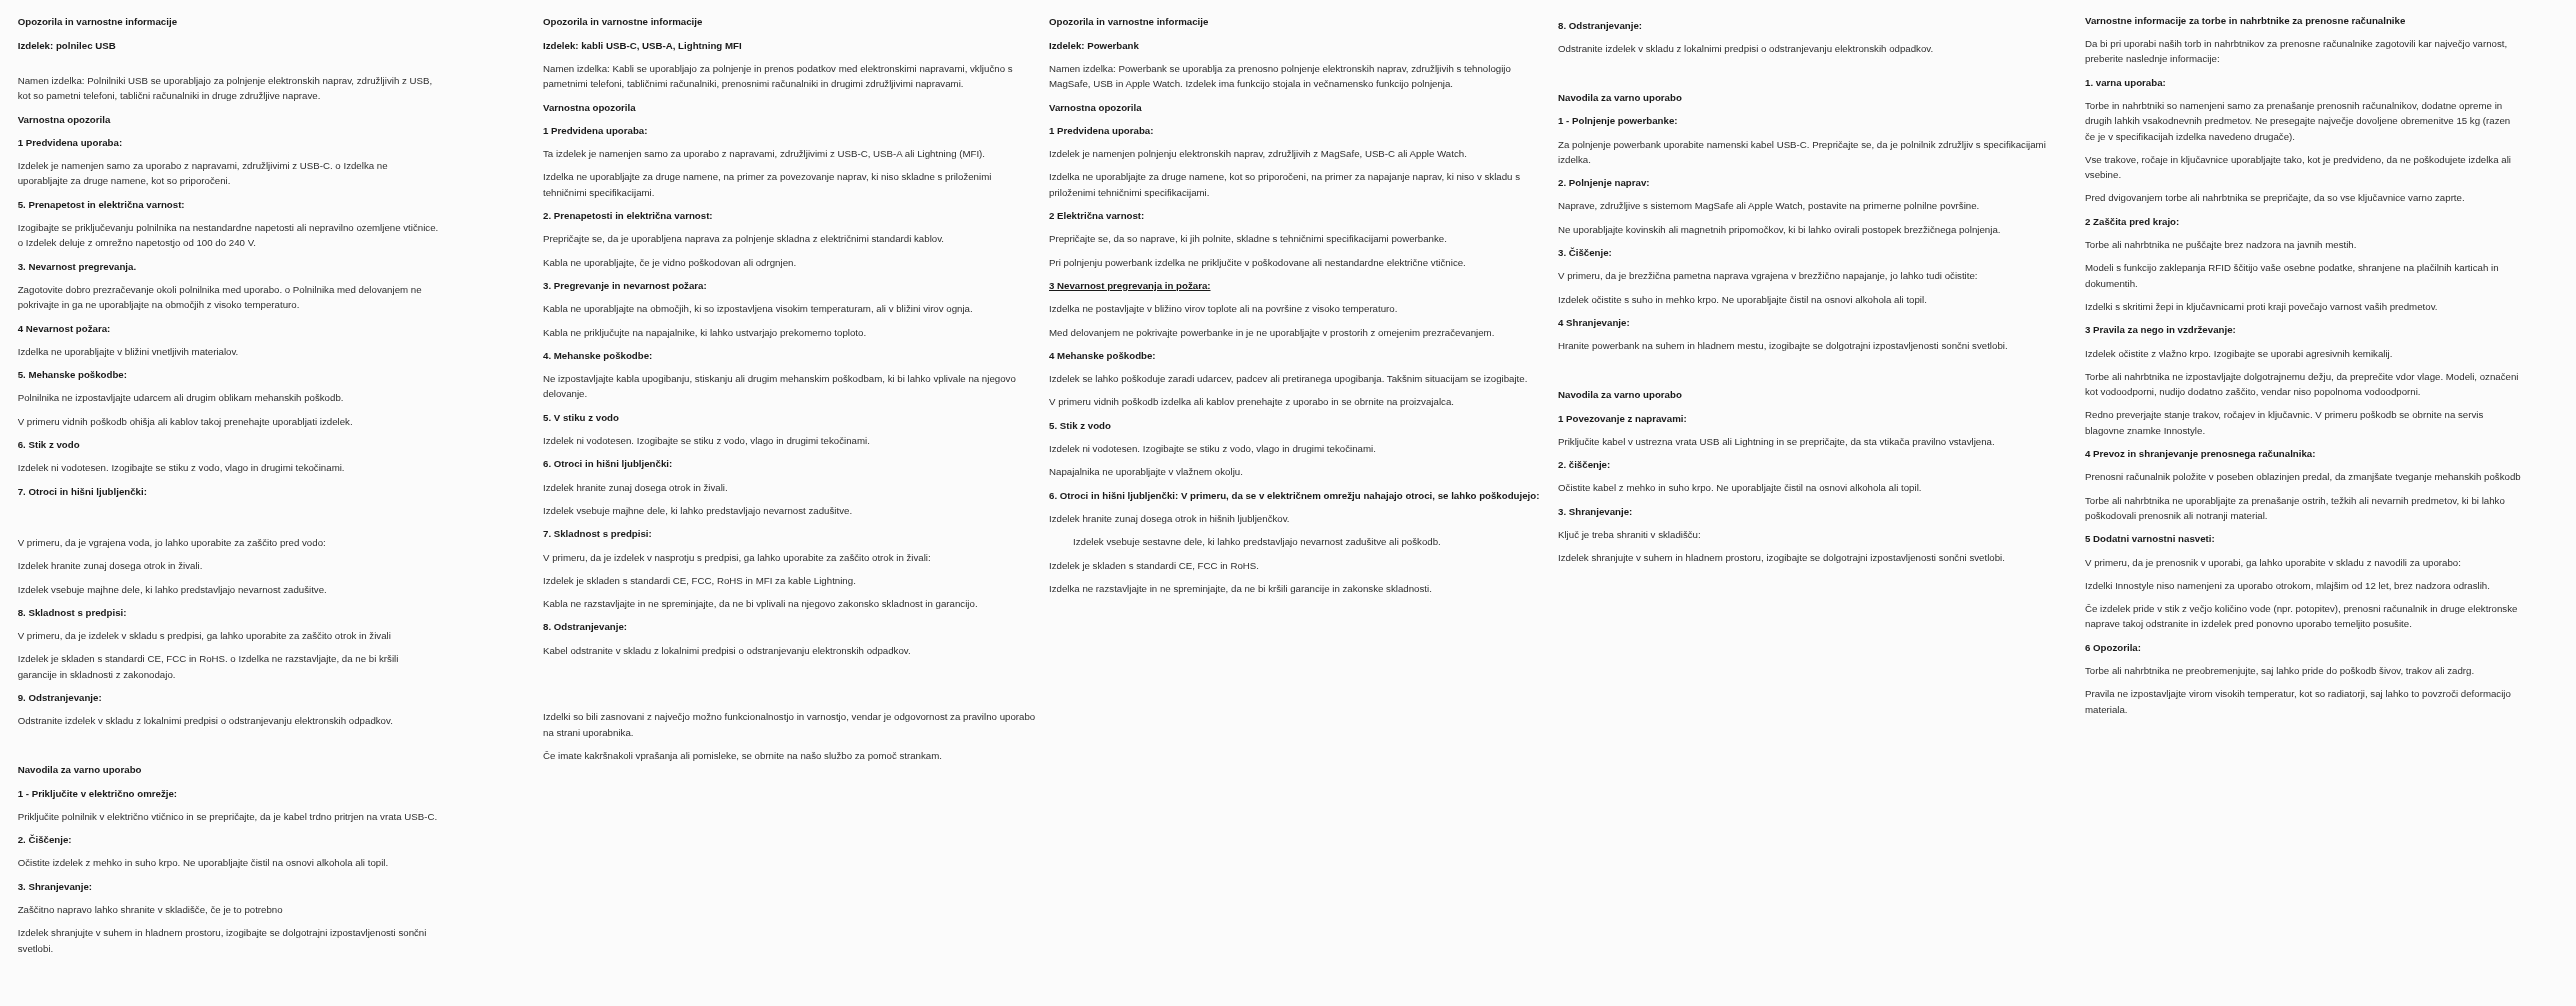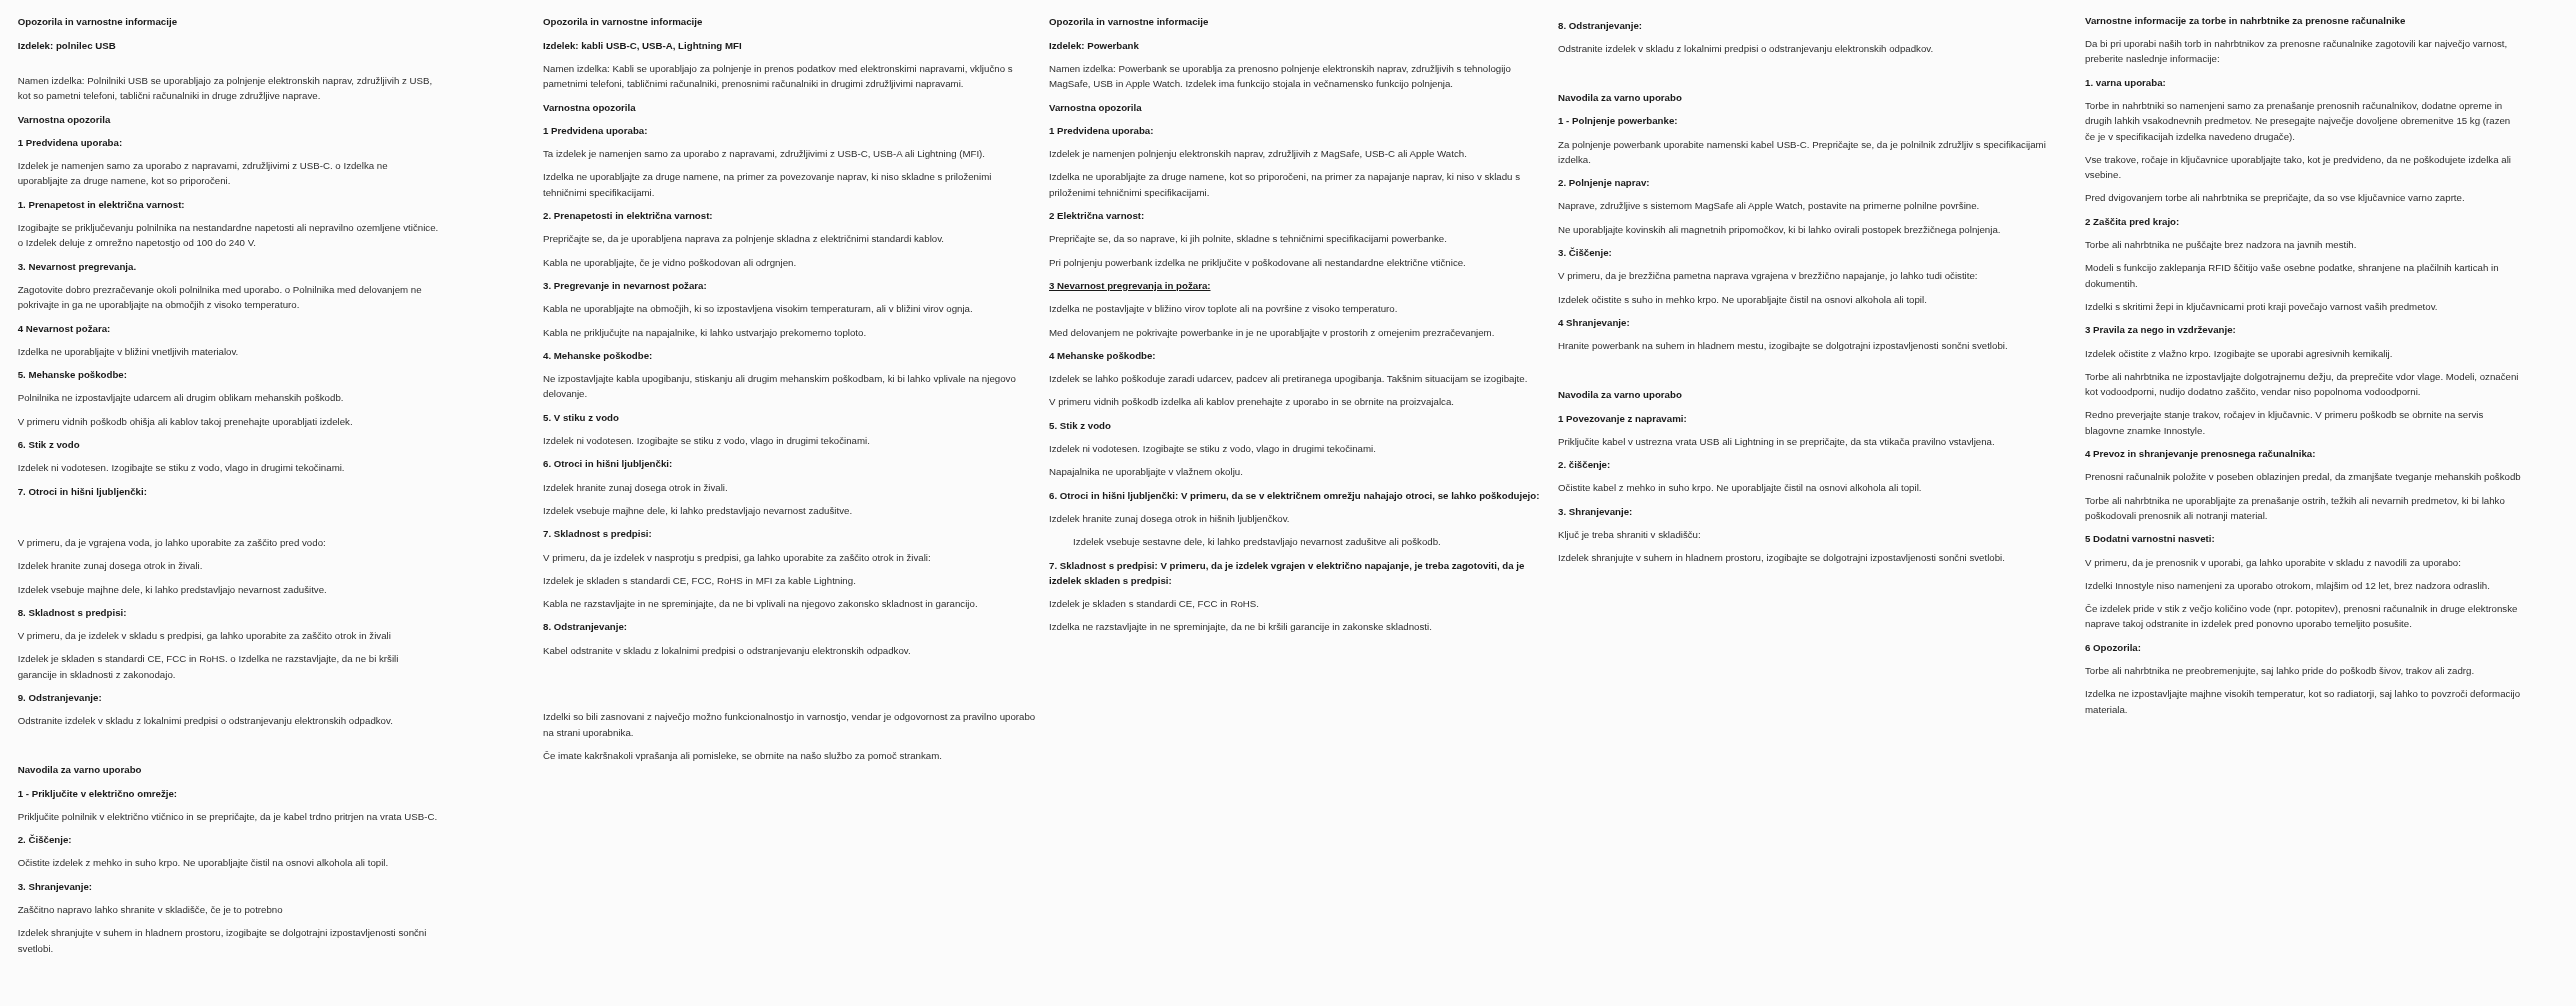--- a/index.html
+++ b/index.html
@@ -44,21 +44,21 @@
 <body style="background: rgb(251, 251, 251);">
 
 <div class="doc">
   <div class="col" id="col-0">
       <div class="h" style="color: rgb(26, 26, 26);">Opozorila in varnostne informacije</div>
       <div class="h" style="color: rgb(26, 26, 26);">Izdelek: polnilec USB</div>
       <div class="p" style="color: rgb(46, 46, 46); margin-top: 20px;">Namen izdelka: Polnilniki USB se uporabljajo za polnjenje elektronskih naprav, združljivih z USB, kot so pametni telefoni, tablični računalniki in druge združljive naprave.</div>
       <div class="h" style="color: rgb(26, 26, 26);">Varnostna opozorila</div>
       <div class="h" style="color: rgb(26, 26, 26);">1 Predvidena uporaba:</div>
       <div class="p" style="color: rgb(46, 46, 46);">Izdelek je namenjen samo za uporabo z napravami, združljivimi z USB-C. o Izdelka ne uporabljajte za druge namene, kot so priporočeni.</div>
-      <div class="h" style="color: rgb(26, 26, 26);">1. Prenapetost in električna varnost:</div>
+      <div class="h" style="color: rgb(26, 26, 26);">5. Prenapetost in električna varnost:</div>
       <div class="p" style="color: rgb(46, 46, 46);">Izogibajte se priključevanju polnilnika na nestandardne napetosti ali nepravilno ozemljene vtičnice. o Izdelek deluje z omrežno napetostjo od 100 do 240 V.</div>
       <div class="h" style="color: rgb(26, 26, 26);">3. Nevarnost pregrevanja.</div>
       <div class="p" style="color: rgb(46, 46, 46);">Zagotovite dobro prezračevanje okoli polnilnika med uporabo. o Polnilnika med delovanjem ne pokrivajte in ga ne uporabljajte na območjih z visoko temperaturo.</div>
       <div class="h" style="color: rgb(26, 26, 26);">4 Nevarnost požara:</div>
       <div class="p" style="color: rgb(46, 46, 46);">Izdelka ne uporabljajte v bližini vnetljivih materialov.</div>
       <div class="h" style="color: rgb(26, 26, 26);">5. Mehanske poškodbe:</div>
       <div class="p" style="color: rgb(46, 46, 46);">Polnilnika ne izpostavljajte udarcem ali drugim oblikam mehanskih poškodb.</div>
       <div class="p" style="color: rgb(46, 46, 46);">V primeru vidnih poškodb ohišja ali kablov takoj prenehajte uporabljati izdelek.</div>
       <div class="h" style="color: rgb(26, 26, 26);">6. Stik z vodo</div>
       <div class="p" style="color: rgb(46, 46, 46);">Izdelek ni vodotesen. Izogibajte se stiku z vodo, vlago in drugimi tekočinami.</div>
@@ -129,21 +129,20 @@
       <div class="p" style="color: rgb(46, 46, 46);">Med delovanjem ne pokrivajte powerbanke in je ne uporabljajte v prostorih z omejenim prezračevanjem.</div>
       <div class="h" style="color: rgb(26, 26, 26);">4 Mehanske poškodbe:</div>
       <div class="p" style="color: rgb(46, 46, 46);">Izdelek se lahko poškoduje zaradi udarcev, padcev ali pretiranega upogibanja. Takšnim situacijam se izogibajte.</div>
       <div class="p" style="color: rgb(46, 46, 46);">V primeru vidnih poškodb izdelka ali kablov prenehajte z uporabo in se obrnite na proizvajalca.</div>
       <div class="h" style="color: rgb(26, 26, 26);">5. Stik z vodo</div>
       <div class="p" style="color: rgb(46, 46, 46);">Izdelek ni vodotesen. Izogibajte se stiku z vodo, vlago in drugimi tekočinami.</div>
       <div class="p" style="color: rgb(46, 46, 46);">Napajalnika ne uporabljajte v vlažnem okolju.</div>
       <div class="h" style="color: rgb(26, 26, 26);">6. Otroci in hišni ljubljenčki: V primeru, da se v električnem omrežju nahajajo otroci, se lahko poškodujejo:</div>
       <div class="p" style="color: rgb(46, 46, 46);">Izdelek hranite zunaj dosega otrok in hišnih ljubljenčkov.</div>
       <div class="p" style="color: rgb(46, 46, 46); margin-left: 24px;">Izdelek vsebuje sestavne dele, ki lahko predstavljajo nevarnost zadušitve ali poškodb.</div>
-      <div class="h" style="color: rgb(26, 26, 26);">7. Skladnost s predpisi: V primeru, da je izdelek vgrajen v električno napajanje, je treba zagotoviti, da je izdelek skladen s predpisi:</div>
       <div class="p" style="color: rgb(46, 46, 46);">Izdelek je skladen s standardi CE, FCC in RoHS.</div>
       <div class="p" style="color: rgb(46, 46, 46);">Izdelka ne razstavljajte in ne spreminjajte, da ne bi kršili garancije in zakonske skladnosti.</div>
     </div>
   <div class="col" id="col-3">
       <div class="h" style="color: rgb(26, 26, 26);">8. Odstranjevanje:</div>
       <div class="p" style="color: rgb(46, 46, 46);">Odstranite izdelek v skladu z lokalnimi predpisi o odstranjevanju elektronskih odpadkov.</div>
       <div class="sp"></div>
       <div class="h" style="color: rgb(26, 26, 26);">Navodila za varno uporabo</div>
       <div class="h" style="color: rgb(26, 26, 26);">1 - Polnjenje powerbanke:</div>
       <div class="p" style="color: rgb(46, 46, 46);">Za polnjenje powerbank uporabite namenski kabel USB-C. Prepričajte se, da je polnilnik združljiv s specifikacijami izdelka.</div>
@@ -182,16 +181,16 @@
       <div class="p" style="color: rgb(46, 46, 46);">Redno preverjajte stanje trakov, ročajev in ključavnic. V primeru poškodb se obrnite na servis blagovne znamke Innostyle.</div>
       <div class="h" style="color: rgb(26, 26, 26);">4 Prevoz in shranjevanje prenosnega računalnika:</div>
       <div class="p" style="color: rgb(46, 46, 46);">Prenosni računalnik položite v poseben oblazinjen predal, da zmanjšate tveganje mehanskih poškodb</div>
       <div class="p" style="color: rgb(46, 46, 46);">Torbe ali nahrbtnika ne uporabljajte za prenašanje ostrih, težkih ali nevarnih predmetov, ki bi lahko poškodovali prenosnik ali notranji material.</div>
       <div class="h" style="color: rgb(26, 26, 26);">5 Dodatni varnostni nasveti:</div>
       <div class="p" style="color: rgb(46, 46, 46);">V primeru, da je prenosnik v uporabi, ga lahko uporabite v skladu z navodili za uporabo:</div>
       <div class="p" style="color: rgb(46, 46, 46);">Izdelki Innostyle niso namenjeni za uporabo otrokom, mlajšim od 12 let, brez nadzora odraslih.</div>
       <div class="p" style="color: rgb(46, 46, 46);">Če izdelek pride v stik z večjo količino vode (npr. potopitev), prenosni računalnik in druge elektronske naprave takoj odstranite in izdelek pred ponovno uporabo temeljito posušite.</div>
       <div class="h" style="color: rgb(26, 26, 26);">6 Opozorila:</div>
       <div class="p" style="color: rgb(46, 46, 46);">Torbe ali nahrbtnika ne preobremenjujte, saj lahko pride do poškodb šivov, trakov ali zadrg.</div>
-      <div class="p" style="color: rgb(46, 46, 46);">Izdelka ne izpostavljajte majhne visokih temperatur, kot so radiatorji, saj lahko to povzroči deformacijo materiala.</div>
+      <div class="p" style="color: rgb(46, 46, 46);">Pravila ne izpostavljajte virom visokih temperatur, kot so radiatorji, saj lahko to povzroči deformacijo materiala.</div>
     </div>
 </div>
 
 
 </body></html>

